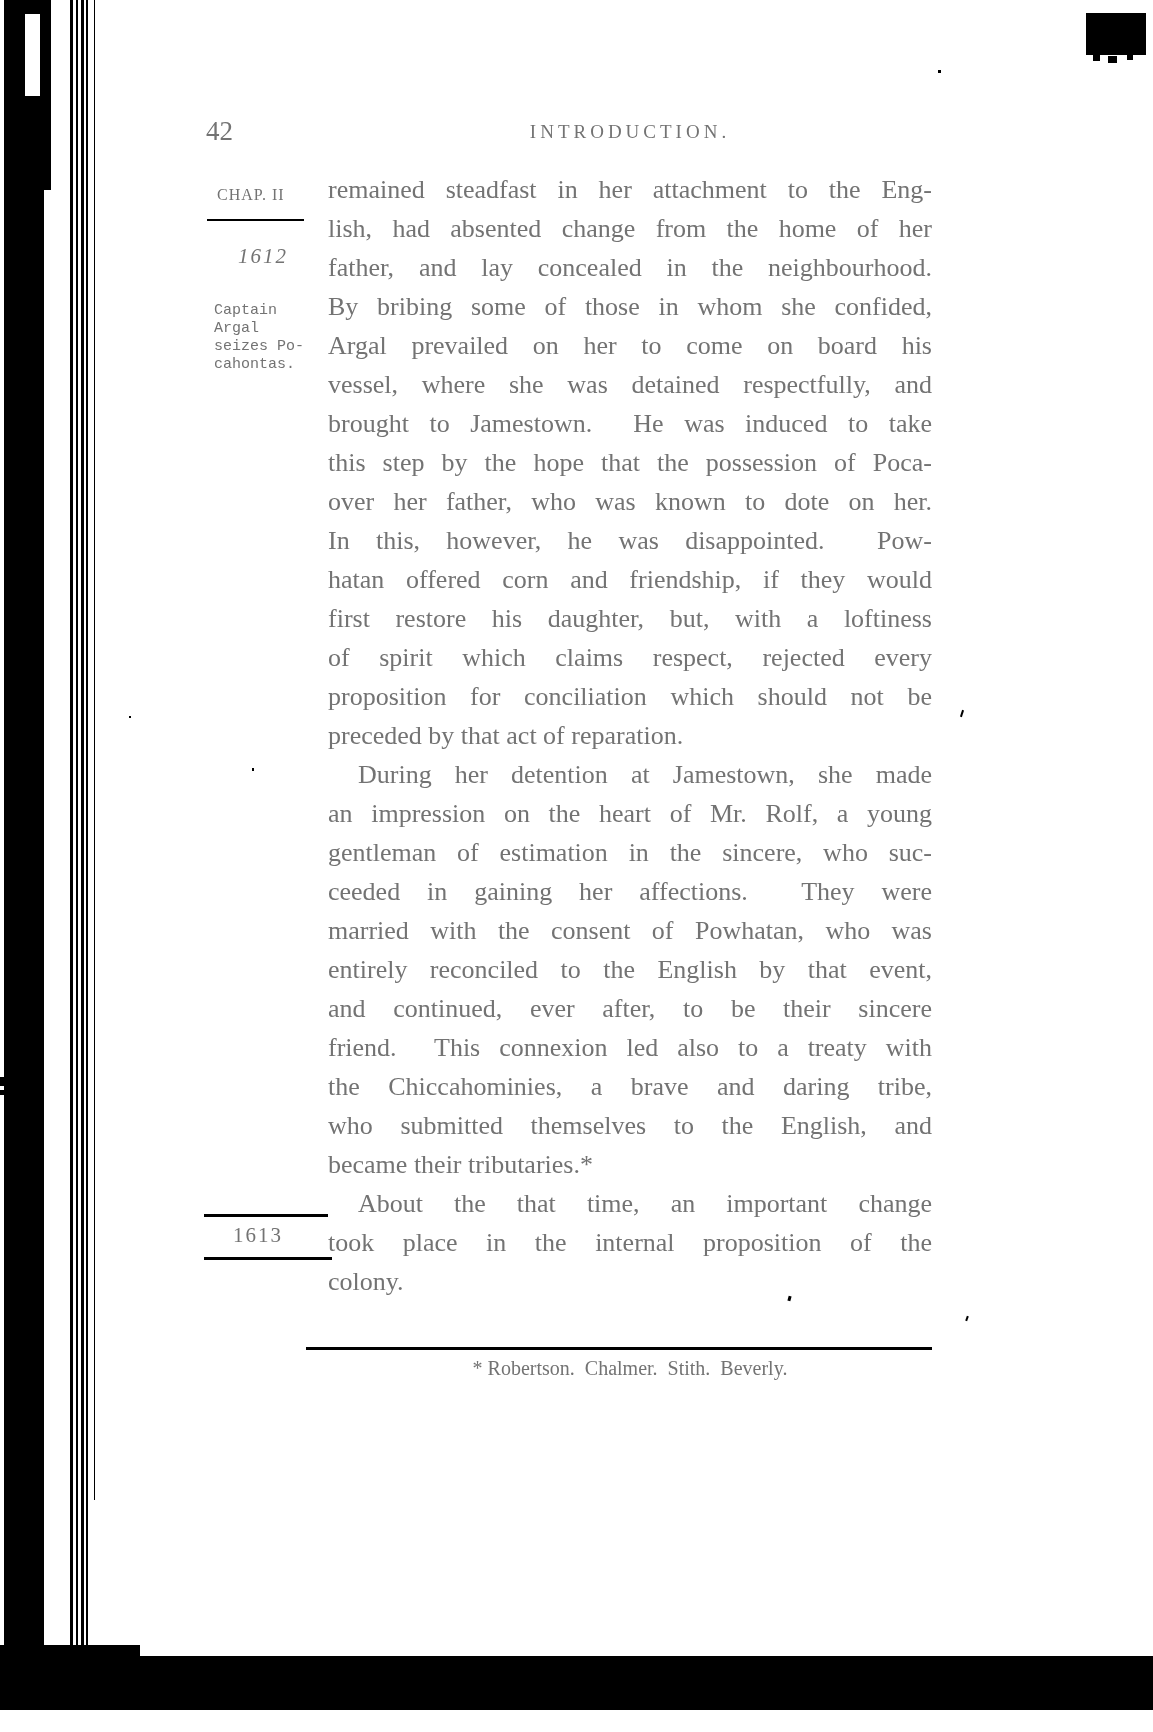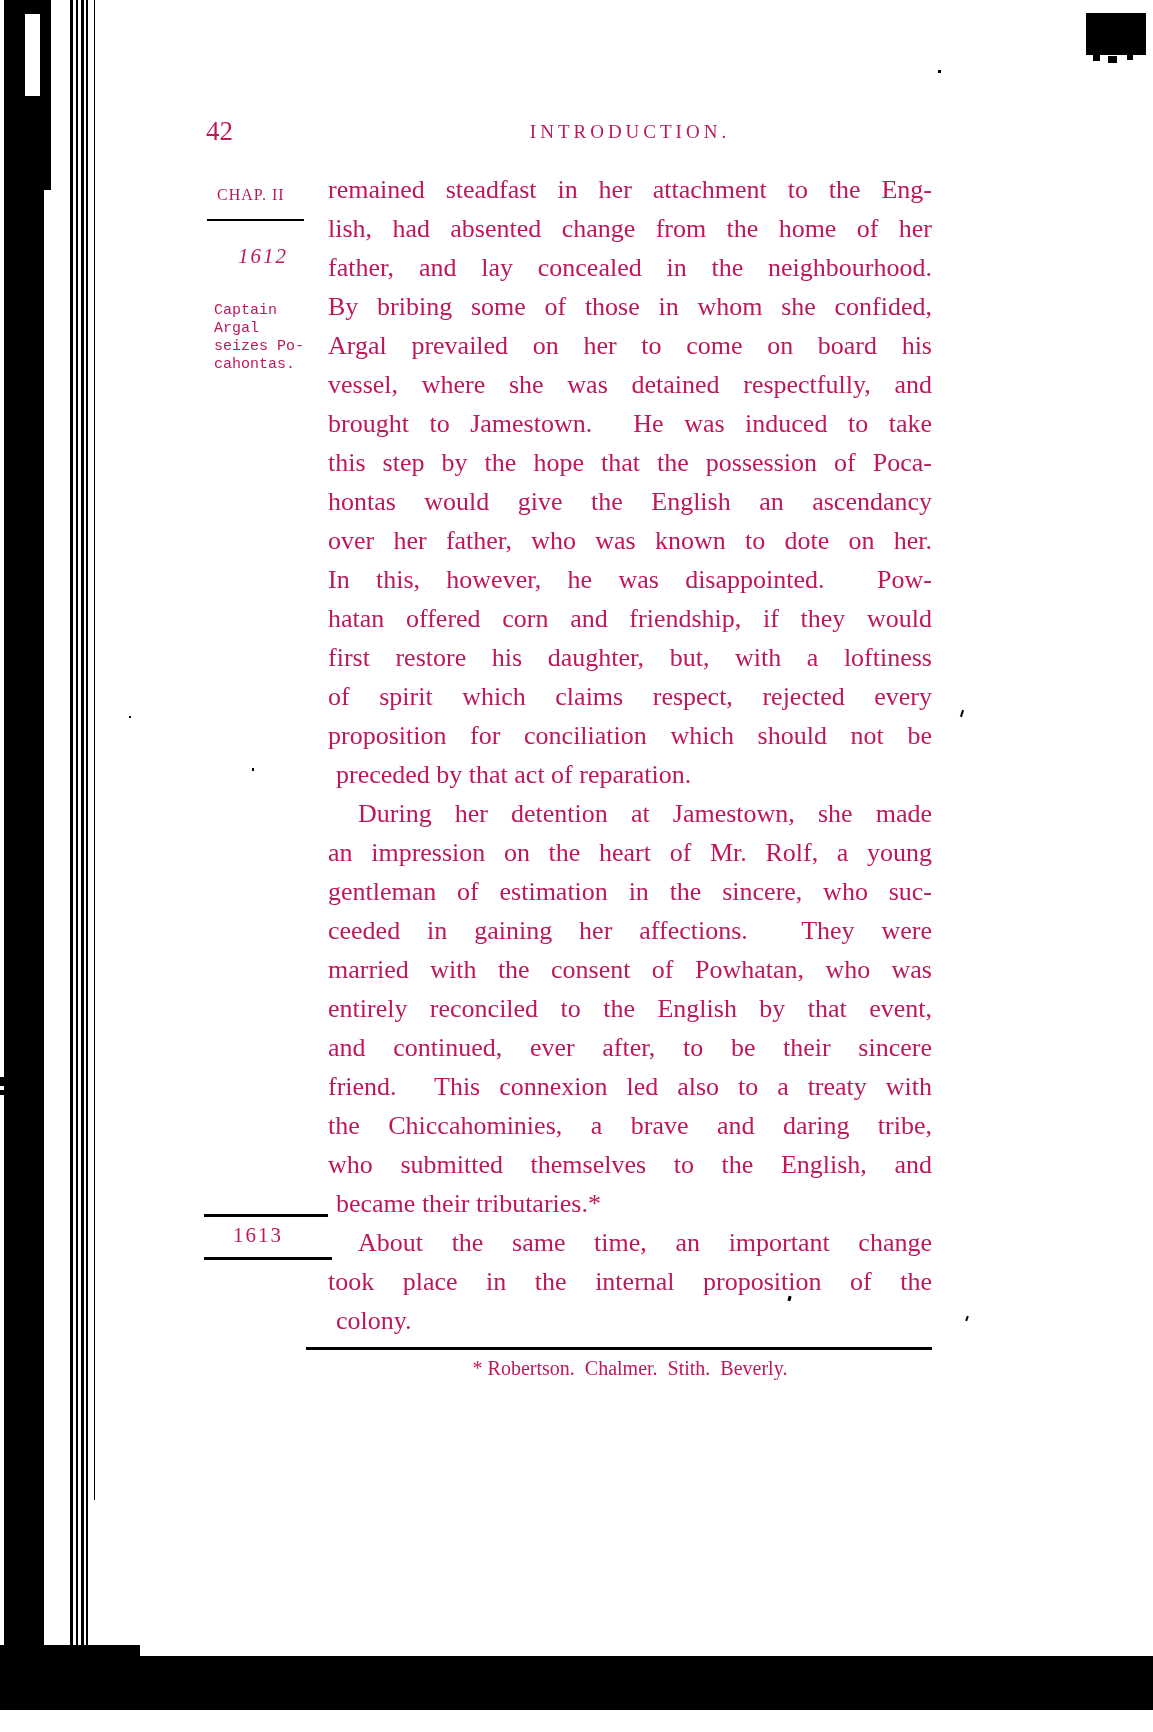--- a/index.html
+++ b/index.html
@@ -1,21 +1,21 @@
 <!DOCTYPE html>
 <html><head>
 <meta charset="utf-8">
 <style>
   html, body { margin: 0; padding: 0; background: #888; }
   .page {
     position: relative;
     width: 1153px;
     height: 1732px;
     background: #ffffff;
-    color: #be185d;
+    color: #737373;
     font-family: "Liberation Serif", serif;
     overflow: hidden;
     margin: 0 auto;
   }
   .abs { position: absolute; }
   .ink { background: #000000; }
 
   
   .pagenum { left: 206px; top: 116px; font-size: 27px; }
   .runhead { left: 328px; top: 121px; width: 604px; text-align: center;
@@ -34,21 +34,21 @@
   .body-col { left: 328px; top: 170px; width: 604px; }
   .line {
     font-size: 26px;
     line-height: 39px;
     height: 39px;
     white-space: pre;
     text-align: justify;
     text-align-last: justify;
     overflow: hidden;
   }
-  .line.last { text-align-last: left; margin-left: 8px; }
+  .line.last { text-align-last: left; }
   .line.indent { text-indent: 30px; }
 
   
   .rule-foot { left: 306px; top: 1347px; width: 626px; height: 3px; }
   .footnote  { left: 328px; top: 1357px; width: 604px; text-align: center;
                font-size: 20px; white-space: pre; }
 
   
   .bind-bar-top   { left: 4px;  top: 0;      width: 47px; height: 190px; }
   .bind-bar-slot  { left: 25px; top: 14px;   width: 15px; height: 82px; background: #fff; }
@@ -122,40 +122,39 @@
 
   <div class="abs body-col" id="body-col">
       <div class="line">remained steadfast in her attachment to the Eng-</div>
       <div class="line">lish, had absented change from the home of her</div>
       <div class="line">father, and lay concealed in the neighbourhood.</div>
       <div class="line">By bribing some of those in whom she confided,</div>
       <div class="line">Argal prevailed on her to come on board his</div>
       <div class="line">vessel, where she was detained respectfully, and</div>
       <div class="line">brought to Jamestown.  He was induced to take</div>
       <div class="line">this step by the hope that the possession of Poca-</div>
-      <div class="line">hontas would give the English an ascendancy</div>
       <div class="line">over her father, who was known to dote on her.</div>
       <div class="line">In this, however, he was disappointed.  Pow-</div>
       <div class="line">hatan offered corn and friendship, if they would</div>
       <div class="line">first restore his daughter, but, with a loftiness</div>
       <div class="line">of spirit which claims respect, rejected every</div>
       <div class="line">proposition for conciliation which should not be</div>
       <div class="line last">preceded by that act of reparation.</div>
       <div class="line indent">During her detention at Jamestown, she made</div>
       <div class="line">an impression on the heart of Mr. Rolf, a young</div>
       <div class="line">gentleman of estimation in the sincere, who suc-</div>
       <div class="line">ceeded in gaining her affections.  They were</div>
       <div class="line">married with the consent of Powhatan, who was</div>
       <div class="line">entirely reconciled to the English by that event,</div>
       <div class="line">and continued, ever after, to be their sincere</div>
       <div class="line">friend.  This connexion led also to a treaty with</div>
       <div class="line">the Chiccahominies, a brave and daring tribe,</div>
       <div class="line">who submitted themselves to the English, and</div>
       <div class="line last">became their tributaries.*</div>
-      <div class="line indent">About the same time, an important change</div>
+      <div class="line indent">About the that time, an important change</div>
       <div class="line">took place in the internal proposition of the</div>
       <div class="line last">colony.</div>
     </div>
 
   <div class="abs ink rule-foot"></div>
   <div class="abs footnote">* Robertson.  Chalmer.  Stith.  Beverly.</div>
 
 </div>
 
 </body></html>

